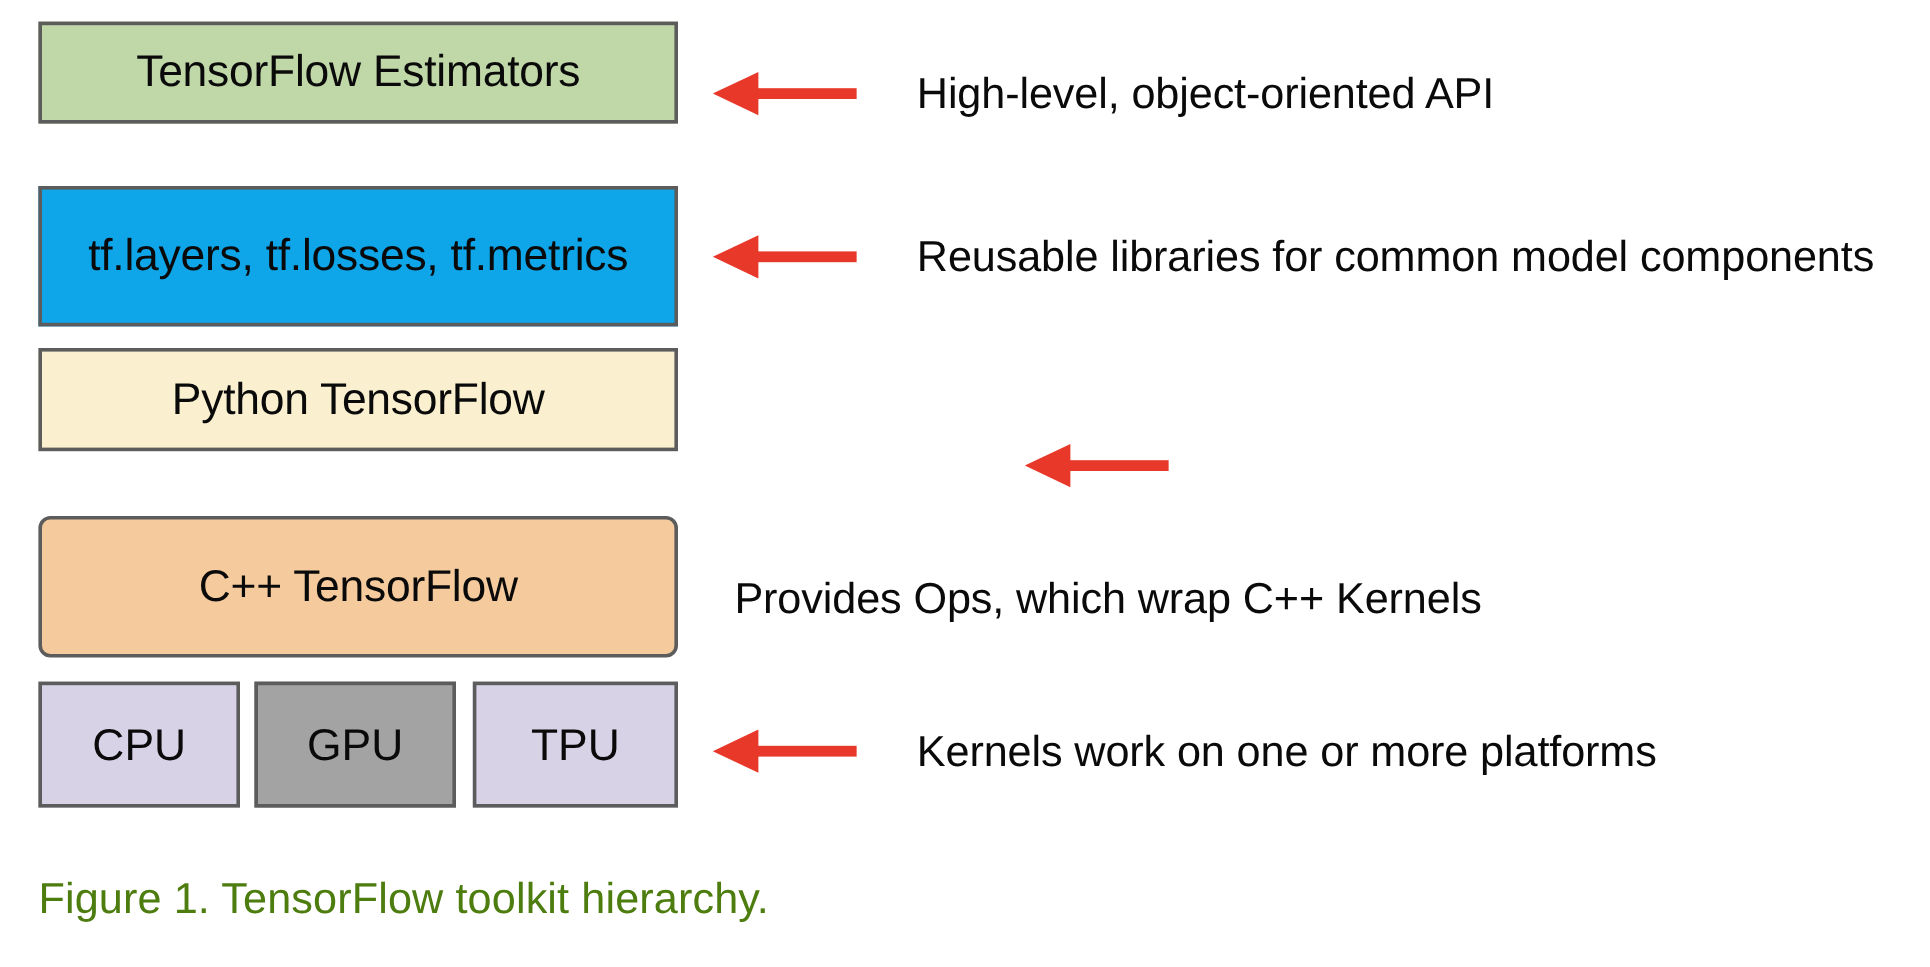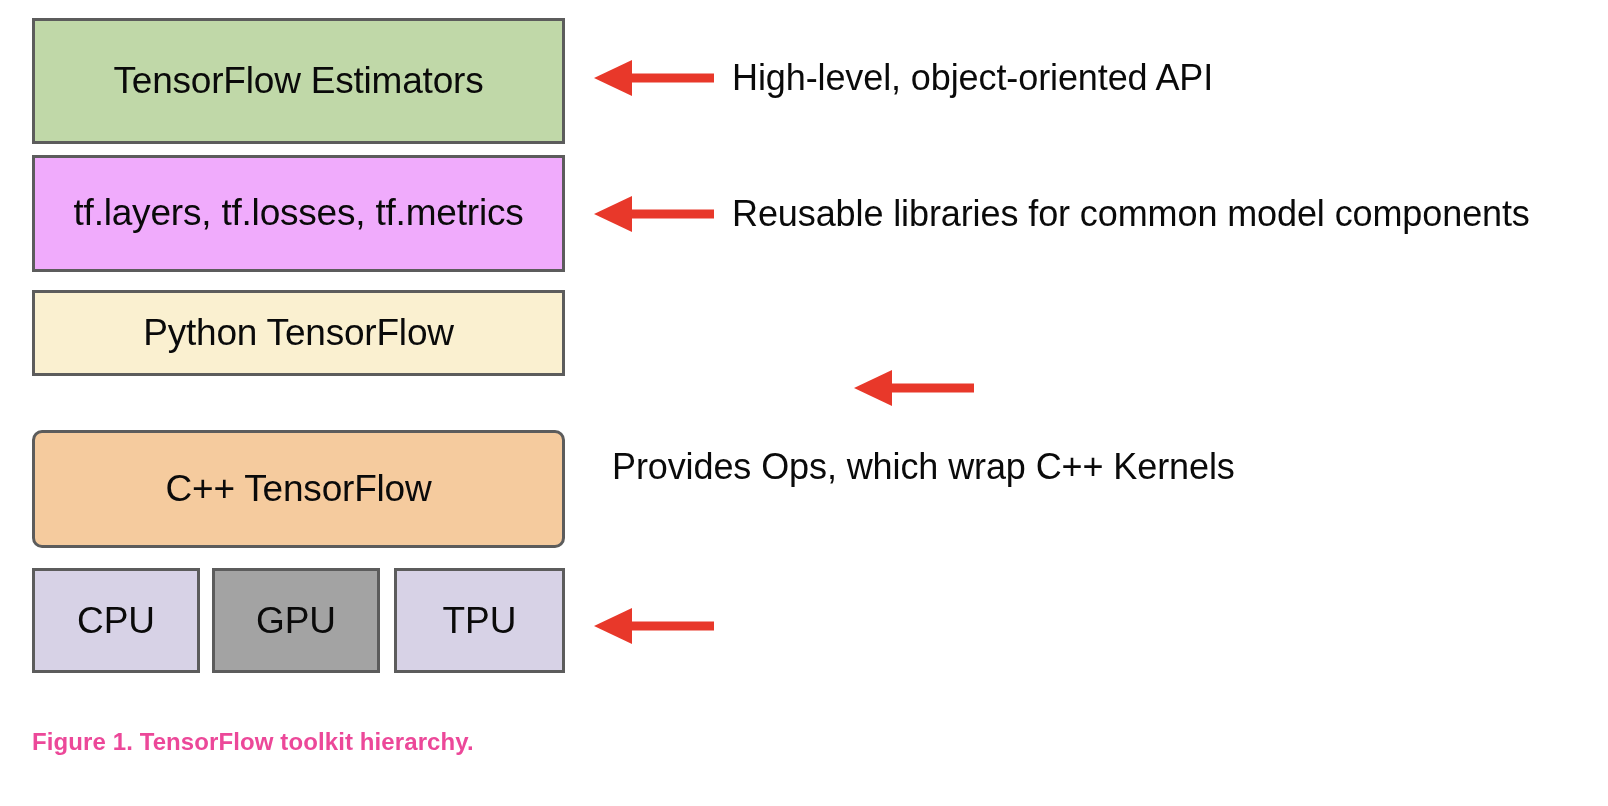--- a/index.html
+++ b/index.html
@@ -36,21 +36,21 @@
     justify-content: center;
   }
   .layer-label {
     font-size: 37px;
     line-height: 1.1;
     letter-spacing: -0.2px;
     color: #0a0a0a;
     white-space: nowrap;
   }
 
-  #box-estimators { top: 18px;  height: 126px; }
+  #box-estimators { top: 18px;  height: 85px; }
   #box-libraries  { top: 155px; height: 117px; }
   #box-python     { top: 290px; height: 86px; }
   #box-cpp        { top: 430px; height: 118px; }
 
   
   .platform-row {
     position: absolute;
     left: 32px;
     top: 568px;
     width: 533px;
@@ -75,20 +75,21 @@
     white-space: nowrap;
   }
 
   
   .annotation {
     position: absolute;
     left: 594px;
     height: 40px;
     display: flex;
     align-items: center;
+    gap: 32px;
   }
   #ann-0 { top: 58px;  }
   #ann-1 { top: 194px; }
   #ann-2 { top: 328px; flex-direction: column; }
   #ann-3 { top: 606px; }
 
   .arrow {
     width: 120px;
     height: 40px;
     flex: 0 0 120px;
@@ -101,37 +102,37 @@
     white-space: nowrap;
     margin-left: 18px;
     letter-spacing: -0.1px;
   }
 
   
   #caption {
     position: absolute;
     left: 32px;
     top: 728px;
-    font-size: 24px;
-    font-weight: bold;
-    color: #ec4899;
+    font-size: 36px;
+    font-weight: normal;
+    color: #4d7c0f;
     white-space: nowrap;
     letter-spacing: 0.1px;
   }
 </style>
 </head>
 <body>
 
 <div id="figure">
 
   <div class="layer-box" id="box-estimators" style="background:#C0D8A8;">
     <span class="layer-label">TensorFlow Estimators</span>
   </div>
 
-  <div class="layer-box" id="box-libraries" style="background:#f0abfc;">
+  <div class="layer-box" id="box-libraries" style="background:#0ea5e9;">
     <span class="layer-label">tf.layers, tf.losses, tf.metrics</span>
   </div>
 
   <div class="layer-box" id="box-python" style="background:#FAF0D0;">
     <span class="layer-label">Python TensorFlow</span>
   </div>
 
   <div class="layer-box" id="box-cpp" style="background:#F5CB9E;border-radius:10px;">
     <span class="layer-label">C++ TensorFlow</span>
   </div>
@@ -170,17 +171,18 @@
       <rect x="36" y="15.5" width="84" height="9" fill="#E8382A"></rect>
     </svg>
     <span class="annotation-text">Provides Ops, which wrap C++ Kernels</span>
   </div>
 
   <div class="annotation" id="ann-3">
     <svg class="arrow" viewBox="0 0 120 40">
       <polygon points="0,20 38,2 38,38" fill="#E8382A"></polygon>
       <rect x="36" y="15.5" width="84" height="9" fill="#E8382A"></rect>
     </svg>
+    <span class="annotation-text">Kernels work on one or more platforms</span>
   </div>
 
   <div id="caption">Figure 1. TensorFlow toolkit hierarchy.</div>
 
 </div>
 
 </body></html>

